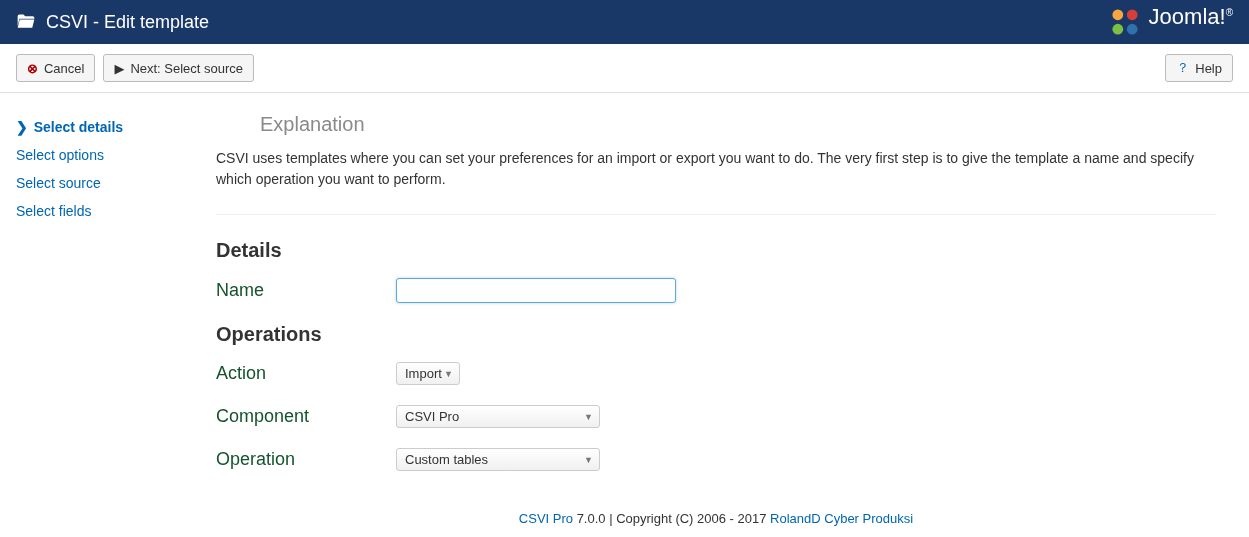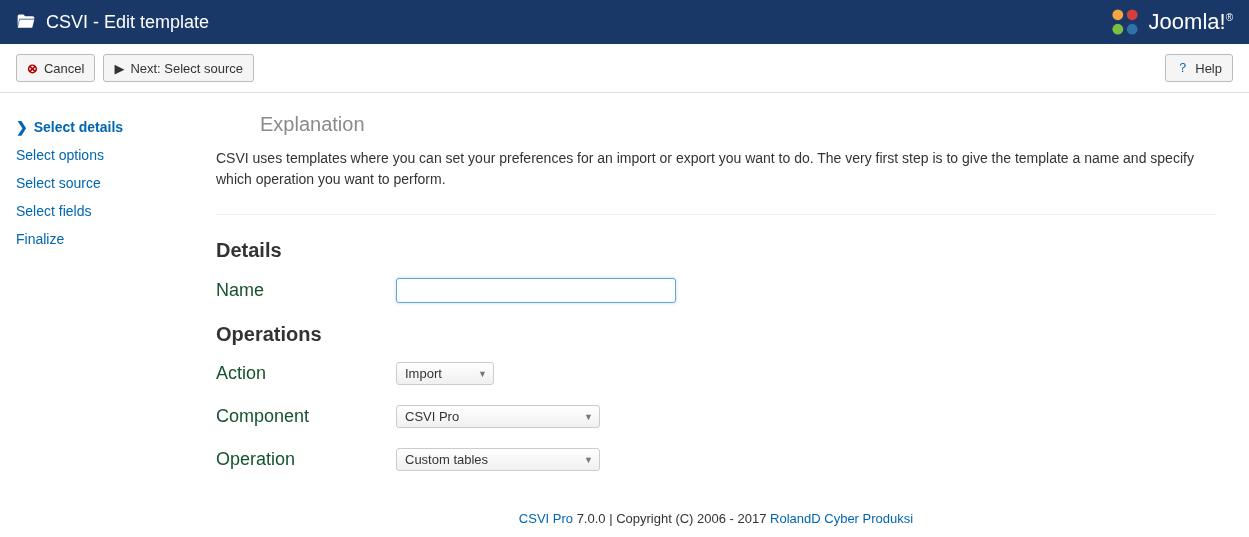--- a/index.html
+++ b/index.html
@@ -11,21 +11,21 @@
   height: 44px;
   display: flex;
   align-items: center;
   padding: 0 16px;
   justify-content: space-between;
 }
 .header-left { display: flex; align-items: center; gap: 10px; }
 .header-title { font-size: 18px; font-weight: 300; }
 .folder-icon svg { width: 20px; height: 20px; fill: #fff; display: block; }
 
-.joomla-logo { display: flex; align-items: center; gap: 6px; }
+.joomla-logo { display: flex; align-items: flex-start; gap: 6px; }
 .joomla-text { font-size: 22px; font-weight: 300; }
 .joomla-reg { font-size: 10px; vertical-align: super; }
 
 .toolbar {
   background: #fff;
   border-bottom: 1px solid #e0e0e0;
   padding: 10px 16px;
   display: flex;
   justify-content: space-between;
 }
@@ -84,21 +84,21 @@
 .select-wrap {
   position: relative;
   display: inline-block;
   border: 1px solid #ccc;
   border-radius: 3px;
   background: linear-gradient(#fff, #f0f0f0);
   padding: 3px 26px 3px 8px;
   font-size: 13px;
   cursor: pointer;
 }
-.select-wrap.small { width: 98px; }
+.select-wrap.small { width: 64px; }
 .select-wrap.med { width: 204px; }
 .select-arrow {
   position: absolute; right: 6px; top: 50%; transform: translateY(-50%);
   font-size: 9px; color: #777;
 }
 
 .footer {
   text-align: center;
   font-size: 13px;
   padding: 20px 0;
@@ -163,23 +163,20 @@
     </a>
     <a class="sidebar-item">
       <span>Select options</span>
     </a>
     <a class="sidebar-item">
       <span>Select source</span>
     </a>
     <a class="sidebar-item">
       <span>Select fields</span>
     </a>
-    <a class="sidebar-item">
-      <span>Finalize</span>
-    </a>
   </div>
 
   <div class="content">
     <h3 class="explanation-title">Explanation</h3>
     <p class="explanation-text">CSVI uses templates where you can set your preferences for an import or export you want to do. The very first step is to give the template a name and specify which operation you want to perform.</p>
     <hr class="hr-light">
 
     <h3 class="section-heading">Details</h3>
     <div class="form-row">
       <label class="form-label">Name</label>

